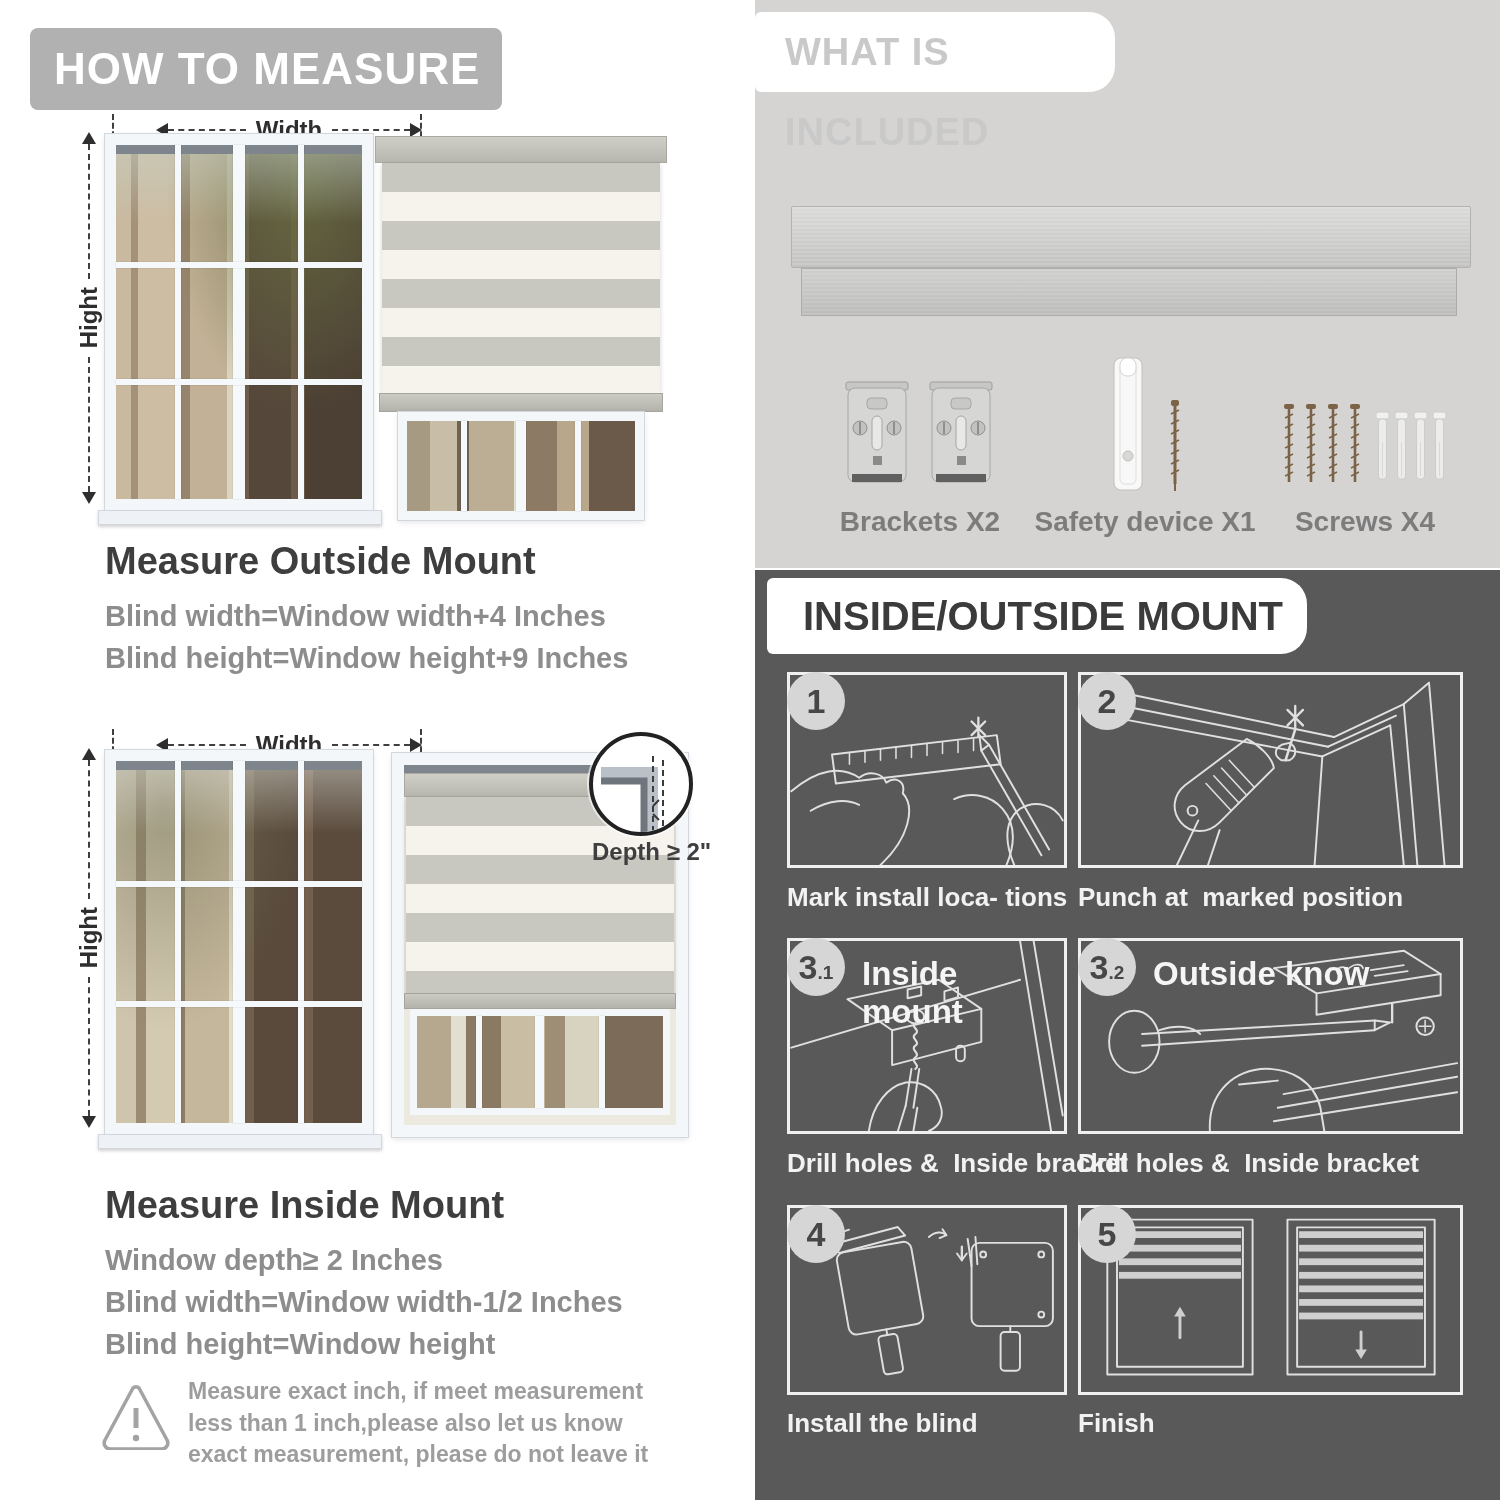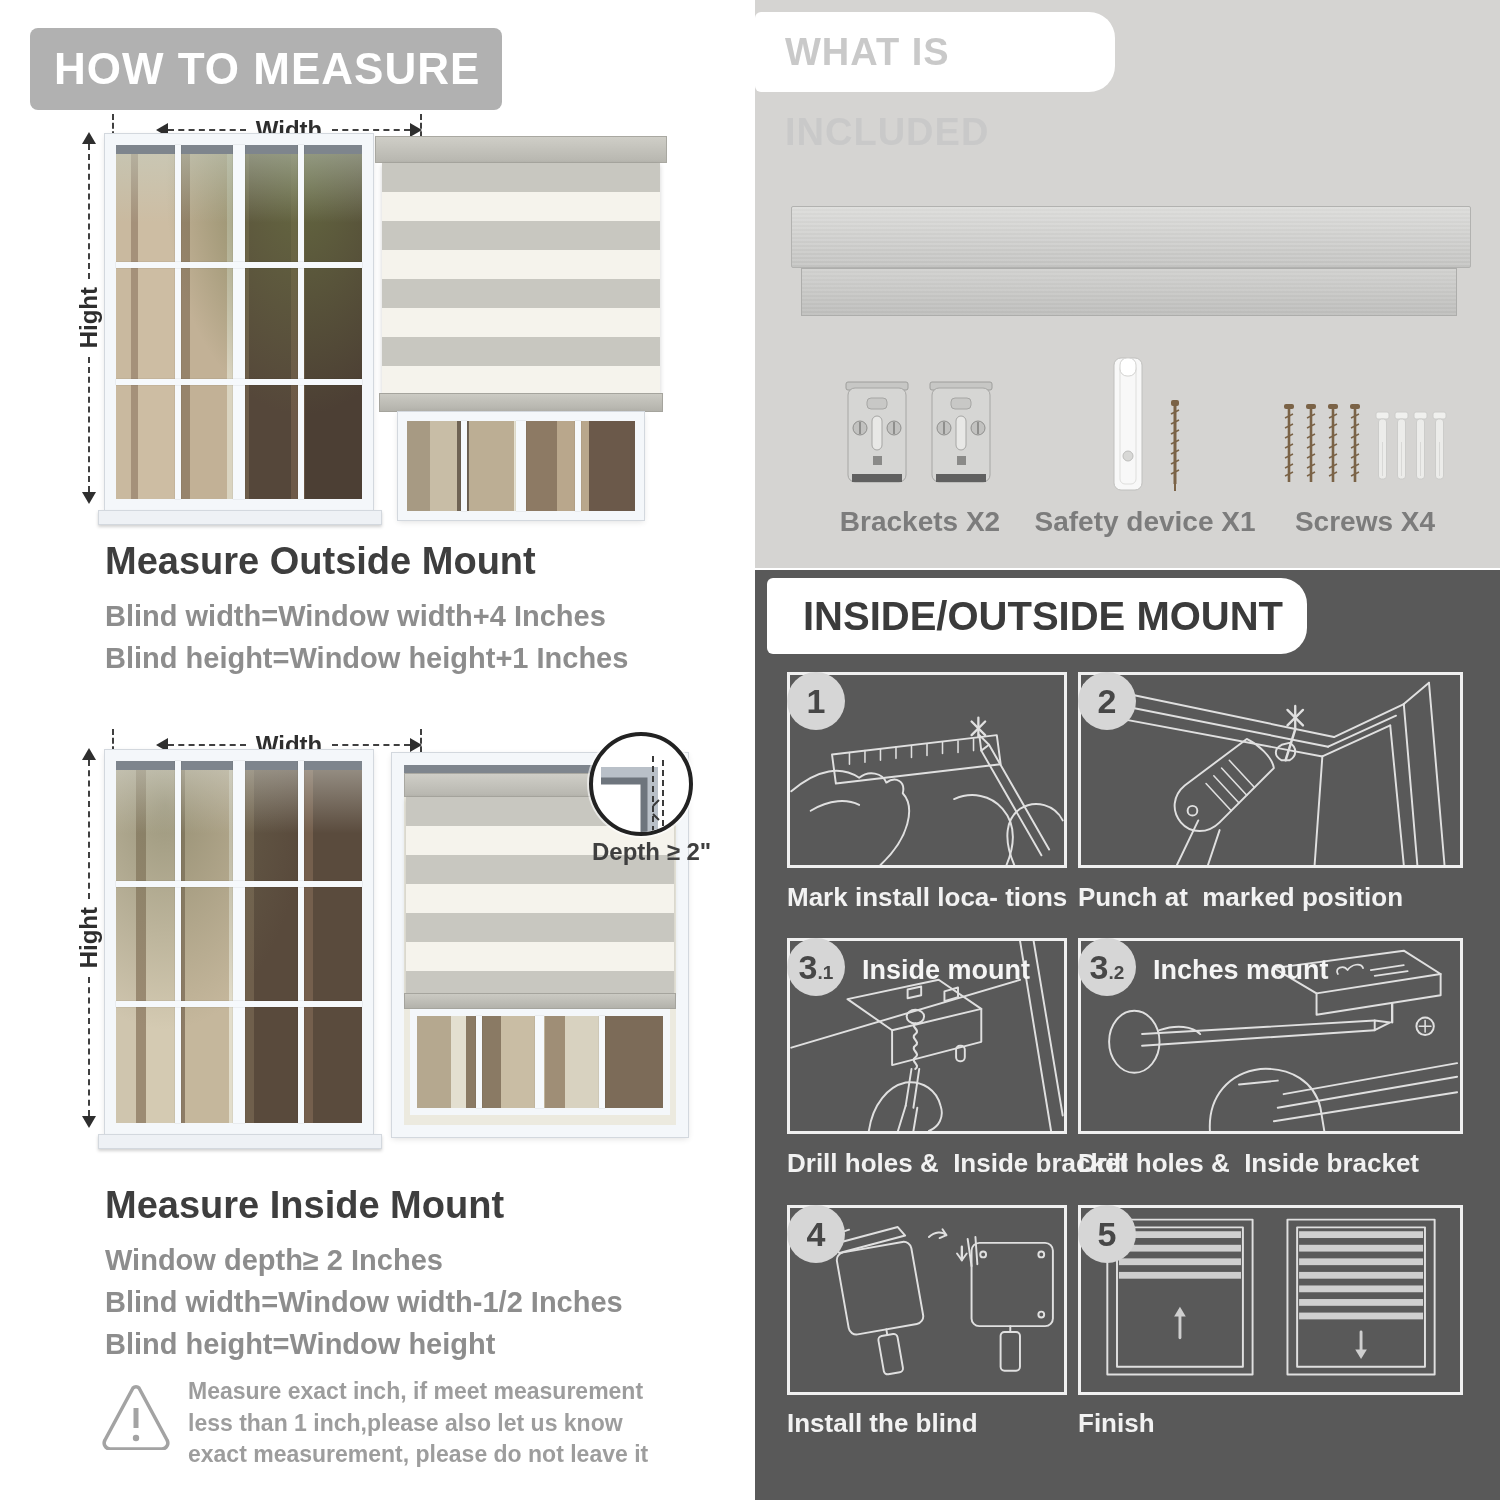--- a/index.html
+++ b/index.html
@@ -93,21 +93,21 @@
   
   .panel-dark{left:755px;top:570px;width:745px;height:930px;background:#595959;}
   .hdr-mount{left:12px;top:8px;width:540px;height:76px;color:#3b3b3b;font-size:40px;
              font-weight:bold;line-height:76px;padding-left:36px;box-sizing:border-box;}
   .step-panel{position:absolute;border:3px solid #f0f0f0;box-sizing:border-box;background:#595959;}
   .badge{position:absolute;left:-3px;top:-3px;width:58px;height:58px;border-radius:50%;
          background:#d6d6d6;color:#474747;display:flex;align-items:center;justify-content:center;
          font-weight:bold;}
   .badge .n{font-size:34px;line-height:1;}
   .badge .s{font-size:19px;line-height:1;margin-top:10px;}
-  .step-title{position:absolute;left:72px;top:14px;color:#f5f5f5;font-size:27px;font-weight:bold;}
+  .step-title{position:absolute;left:72px;top:14px;color:#f5f5f5;font-size:33px;font-weight:bold;}
   .cap{position:absolute;color:#f2f2f2;font-size:26px;font-weight:bold;white-space:pre-wrap;}
   .lineart{position:absolute;left:0;top:0;width:100%;height:100%;}
 </style>
 </head>
 <body>
 
 <div class="canvas">
 
   <div class="abs hdr-left">HOW TO MEASURE</div>
 
@@ -148,21 +148,21 @@
     <div class="win-frame" style="left:398px;top:412px;width:246px;height:108px;border-width:9px;">
       <div class="photo photo-u1"></div>
       <div class="mull vc" style="width:10px;left:calc(50% - 5px);"></div>
       <div class="mull vl"></div>
         <div class="mull vr"></div>
     </div>
   </div>
 
   <div class="abs sec-title" style="left:105px;top:540px;">Measure Outside Mount</div>
   <div class="abs formula" style="left:105px;top:600px;">Blind width=Window width+4 Inches</div>
-  <div class="abs formula" style="left:105px;top:642px;">Blind height=Window height+1 Inches</div>
+  <div class="abs formula" style="left:105px;top:642px;">Blind height=Window height+9 Inches</div>
 
   <div class="abs dimw" style="left:112px;top:735px;width:266px;">
     <span class="tick" style="left:0;"></span>
       <span class="tick" style="right:0;"></span>
     <span class="arr l"></span>
     <span class="dash"></span>
     <span class="dlabel">Width</span>
     <span class="dash"></span>
     <span class="arr r"></span>
   </div>
@@ -497,21 +497,21 @@
         <path d="M130 196 C128 160 150 136 182 132 C214 130 238 146 244 172 L248 196"></path>
         <path d="M160 148 L200 144"></path>
         <path d="M200 172 L385 140"></path>
           <path d="M196 186 L385 156"></path>
           <path d="M206 158 L385 126"></path>
       </svg>
       <div class="badge">
           <span class="n">3</span>
           <span class="s">.2</span>
         </div>
-      <div class="step-title">Inches mount</div>
+      <div class="step-title">Outside know</div>
     </div>
     <div class="cap" style="left:323px;top:578px;">Drill holes &amp;  Inside bracket</div>
 
     <div class="step-panel" style="left:32px;top:635px;width:280px;height:190px;">
       <svg class="lineart" viewBox="0 0 280 190" fill="none" stroke="#e0e0e0" stroke-width="2" stroke-linecap="round" stroke-linejoin="round">
         <g transform="rotate(-10 90 80)">
           <path d="M50 30 L120 24 L126 34 L56 40 Z"></path>
           <path d="M44 22 L70 18"></path>
           <rect x="52" y="40" width="78" height="86" rx="8"></rect>
           <rect x="80" y="132" width="20" height="40" rx="4"></rect>

